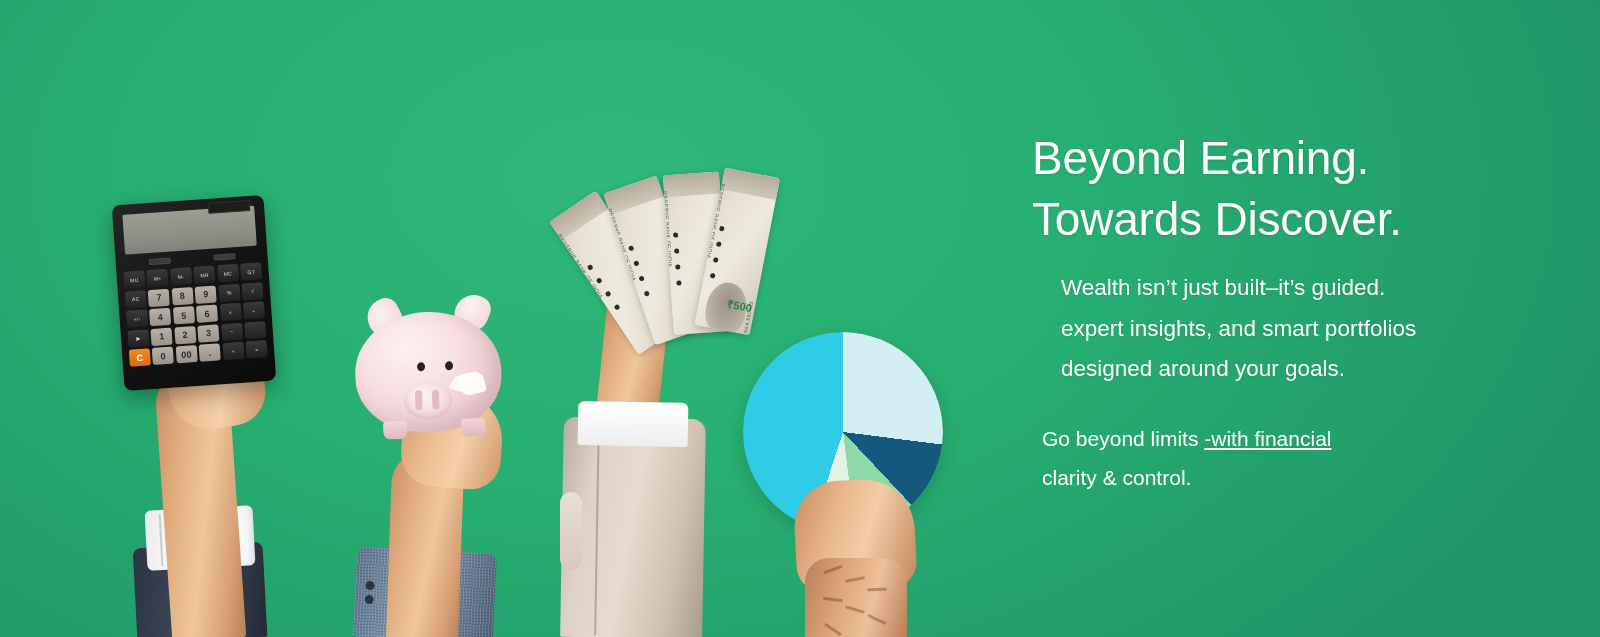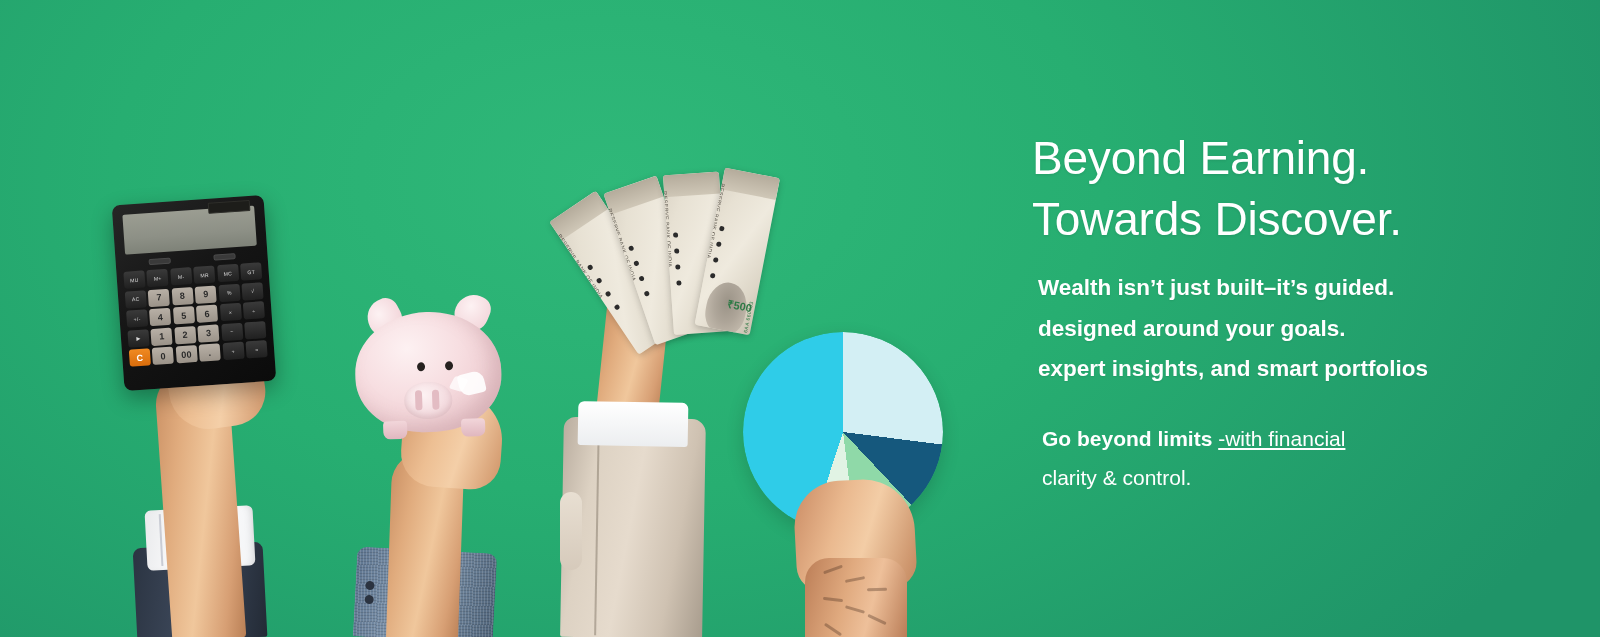--- a/index.html
+++ b/index.html
@@ -146,26 +146,26 @@
   
   #pie-chart { position:absolute; left:743px; top:332px; width:200px; height:200px;
     border-radius:50%; box-shadow:0 6px 18px rgba(0,0,0,.16); overflow:hidden; }
   #pie-chart .pie-inner { position:absolute; inset:0; border-radius:50%; }
 
   
   #text-panel { position:absolute; left:1032px; top:128px; width:540px; color:#ffffff; }
   #headline { font-size:46px; line-height:1.33; font-weight:400; letter-spacing:-.2px;
     text-shadow:0 1px 3px rgba(0,0,0,.10); }
   #headline .hl-line { display:block; white-space:nowrap; }
-  #subcopy { margin-top:18px; font-size:22.5px; line-height:1.80; font-weight:700; padding-left:6px;
-    text-shadow:0 1px 2px rgba(0,0,0,.08); }
+  #subcopy { margin-top:18px; font-size:22.5px; line-height:1.80; font-weight:400; padding-left:6px;
+    text-shadow:0 1px 2px rgba(0,0,0,.08);margin-left:23px; }
   #subcopy .sc-line { display:block; white-space:nowrap; }
   #cta { margin-top:30px; padding-left:10px; font-size:21px; line-height:1.85; }
   #cta .cta-line { display:block; white-space:nowrap; }
-  #cta-strong { font-weight:700; }
+  #cta-strong { font-weight:400; }
   #cta-tail { font-weight:400;text-decoration:underline; }
 </style>
 </head>
 <body>
 
 <div id="hero">
 
   <div class="arm" id="arm-calculator">
     <div class="sleeve" id="sleeve-calculator"></div>
     <div class="cuff" id="cuff-calculator"></div>
@@ -295,22 +295,22 @@
       </div>
   </div>
 
   <div id="text-panel">
     <h1 id="headline">
         <span class="hl-line">Beyond Earning.</span>
         <span class="hl-line">Towards Discover.</span>
       </h1>
     <div id="subcopy">
         <span class="sc-line">Wealth isn’t just built–it’s guided.</span>
+        <span class="sc-line">expert insights, and smart portfolios</span>
         <span class="sc-line">designed around your goals.</span>
-        <span class="sc-line">expert insights, and smart portfolios</span>
       </div>
     <div id="cta">
       <span class="cta-line">
         <span id="cta-strong">Go beyond limits </span><span id="cta-tail">-with financial</span>
       </span>
       <span class="cta-line">clarity &amp; control.</span>
     </div>
   </div>
 
 </div>

